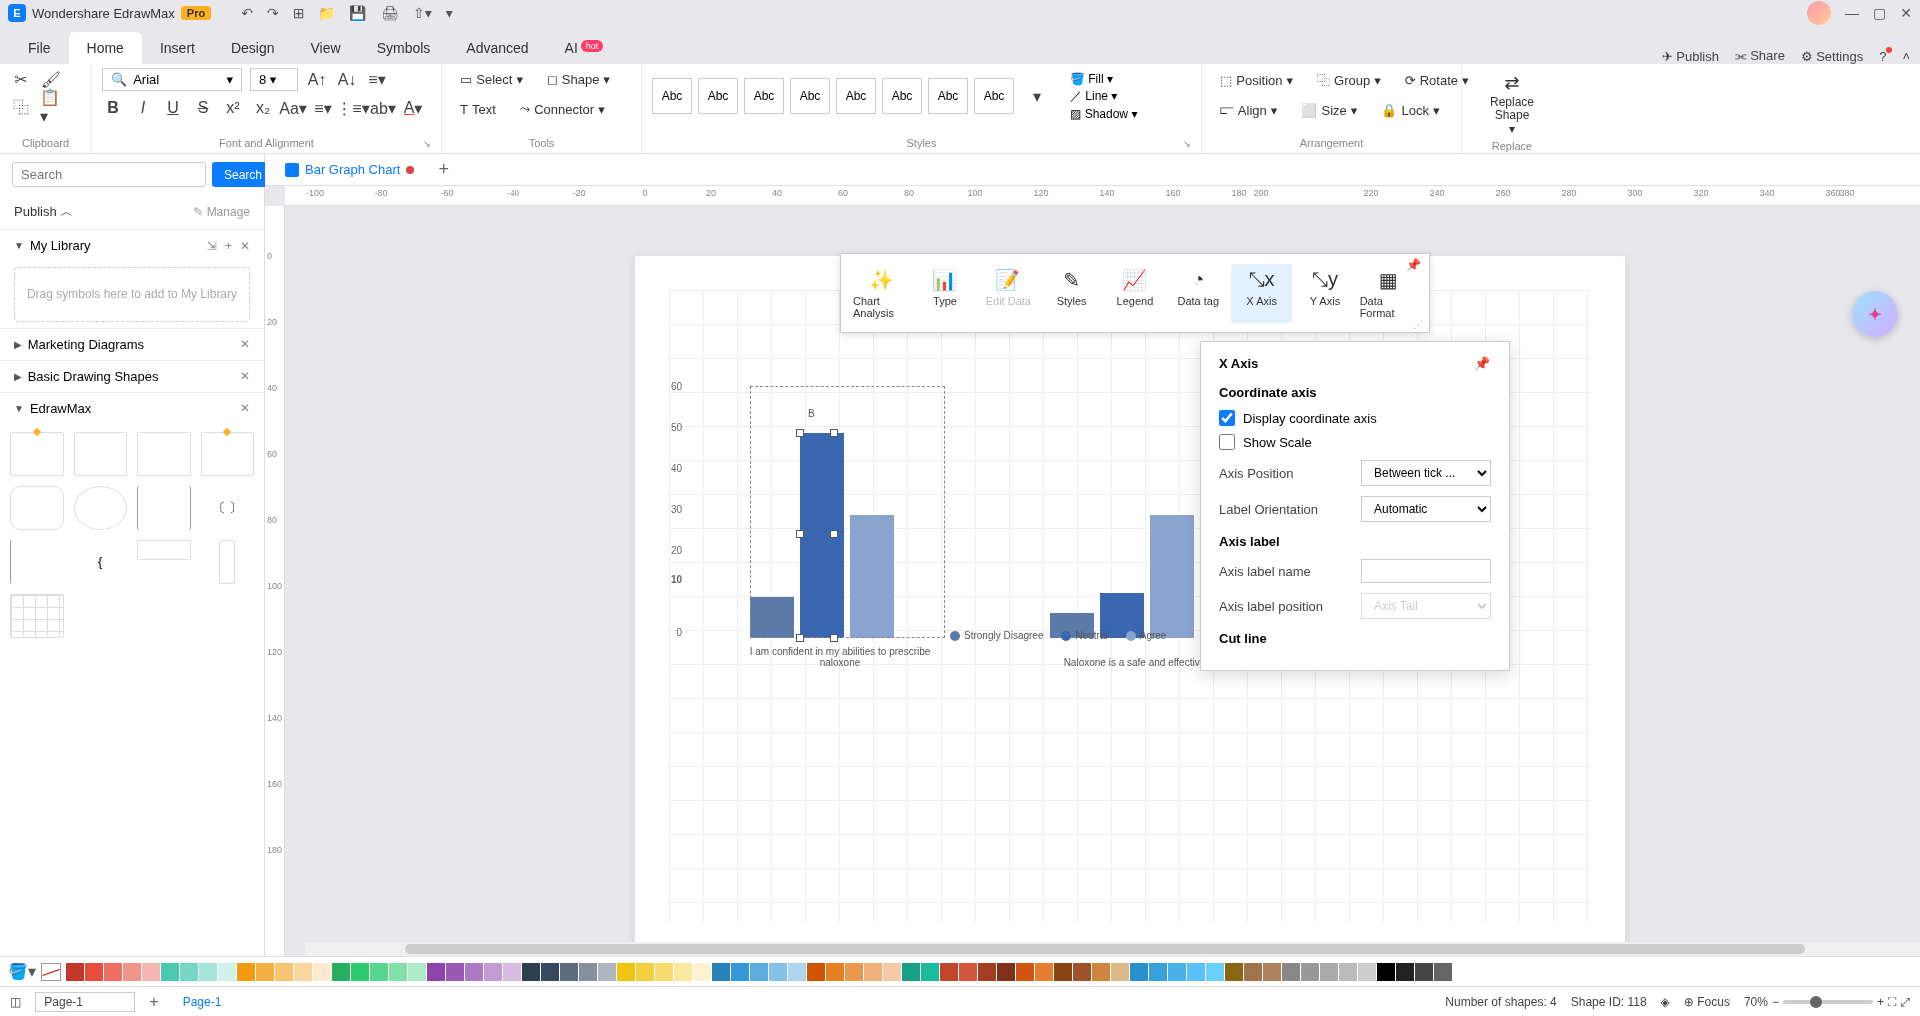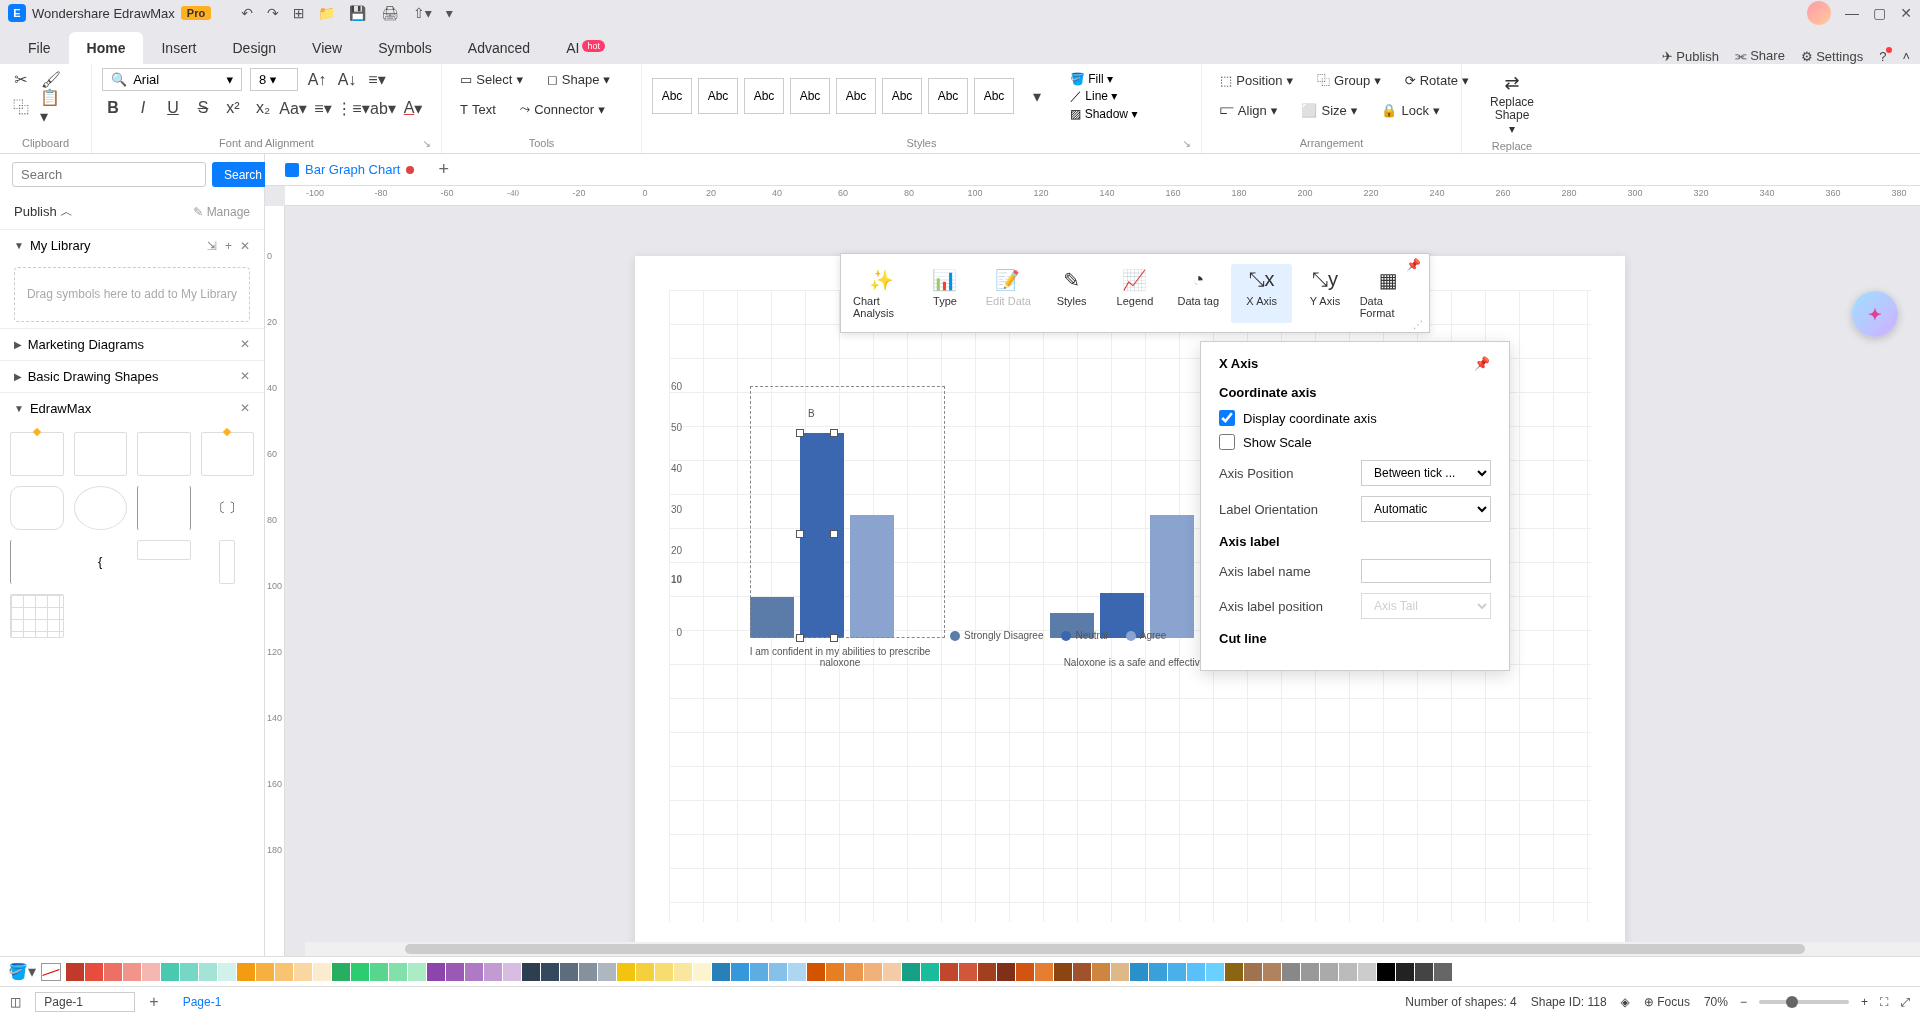--- a/index.html
+++ b/index.html
@@ -13,21 +13,21 @@
 .titlebar .qa { display: flex; gap: 14px; margin-left: 30px; color: #555; }
 .titlebar .qa span { cursor: pointer; font-size: 14px; }
 .titlebar .spacer { flex: 1; }
 .titlebar .winbtns { display: flex; gap: 14px; color: #555; }
 .titlebar .winbtns span { font-size: 14px; }
 .avatar-circ { width:24px;height:24px;border-radius:50%;background:linear-gradient(135deg,#f9a,#fc9);margin-right:14px; }
 
 
 .menubar { height: 38px; background: #e8e8ec; display: flex; align-items: flex-end; padding: 0 10px; font-size: 14px; }
 .menubar .mitem { padding: 8px 18px; color: #333; cursor: pointer; border-radius: 6px 6px 0 0; text-align: center; }
-.menubar .mitem.active { background: #fff; font-weight: 700; }
+.menubar .mitem.active { background: #fff; font-weight: 400; }
 .menubar .ai-tag { display:inline-block; background:#ff3b6b; color:#fff; font-size:9px; padding:1px 5px; border-radius:7px; margin-left:3px; vertical-align:top; }
 .menubar .rright { margin-left: auto; display:flex; gap:16px; align-items:center; color:#444;font-size:13px; }
 .menubar .rright .rel { position:relative; }
 .menubar .rright .dot { position:absolute;top:-2px;right:-6px;width:6px;height:6px;background:#ff3b3b;border-radius:50%; }
 
 
 .ribbon { background: #fff; height: 90px; display: flex; border-bottom: 1px solid #ddd; }
 .rgroup { border-right: 1px solid #eee; padding: 4px 10px 2px; display:flex; flex-direction:column; justify-content:space-between; }
 .rgroup .label { font-size: 11px; color: #888; text-align:center; padding-bottom:2px; position:relative; }
 .rgroup .label .exp { position:absolute;right:0;bottom:2px;font-size:10px;color:#999; }
@@ -122,21 +122,21 @@
 .colorbar .nofill { width:20px;height:18px;border:1px solid #999;position:relative;margin-right:4px; }
 .colorbar .nofill::after { content:'';position:absolute;left:0;right:0;top:50%;border-top:1px solid #d00;transform:rotate(-20deg); }
 .colorbar .sw { width:18px;height:18px;cursor:pointer; }
 
 
 .statusbar { height:30px;background:#fff;border-top:1px solid #ddd;display:flex;align-items:center;padding:0 10px;font-size:12px;color:#444;gap:14px; }
 .statusbar .pagesel { border:1px solid #ccc;padding:2px 30px 2px 8px;min-width:100px; }
 .statusbar .pageadd { font-size:16px;color:#666;cursor:pointer; }
 .statusbar .pagetab { color:#0a7cff;padding:2px 10px; }
 .statusbar .spacer { flex:1; }
-.statusbar .zoom { display:flex;align-items:center;gap:12px; }
+.statusbar .zoom { display:flex;align-items:center;gap:4px; }
 .statusbar .zslider { width:90px;height:4px;background:#ccc;border-radius:2px;position:relative; }
 .statusbar .zslider .knob { position:absolute;left:30%;top:-4px;width:12px;height:12px;background:#666;border-radius:50%; }
 
 .scrollh { position:absolute;left:20px;right:0;bottom:0;height:14px;background:#f0f0f0; }
 .scrollh .thumb { position:absolute;left:100px;width:1400px;height:10px;top:2px;background:#ccc;border-radius:5px; }
 </style>
 </head>
 <body>
 
 <div class="titlebar">
@@ -371,30 +371,30 @@
         <span style="left: 360px;">0</span>
         <span style="left: 426px;">20</span>
         <span style="left: 492px;">40</span>
         <span style="left: 558px;">60</span>
         <span style="left: 624px;">80</span>
         <span style="left: 690px;">100</span>
         <span style="left: 756px;">120</span>
         <span style="left: 822px;">140</span>
         <span style="left: 888px;">160</span>
         <span style="left: 954px;">180</span>
-        <span style="left: 1020px;">200</span>
+        <span style="left: 976px;">200</span>
         <span style="left: 1086px;">220</span>
         <span style="left: 1152px;">240</span>
         <span style="left: 1218px;">260</span>
         <span style="left: 1284px;">280</span>
         <span style="left: 1350px;">300</span>
         <span style="left: 1416px;">320</span>
         <span style="left: 1482px;">340</span>
         <span style="left: 1548px;">360</span>
-        <span style="left: 1614px;">380</span>
+        <span style="left: 1562px;">380</span>
       </div>
     <div class="rulerV" id="rulerV">
         <span style="top: 50px;">0</span>
         <span style="top: 116px;">20</span>
         <span style="top: 182px;">40</span>
         <span style="top: 248px;">60</span>
         <span style="top: 314px;">80</span>
         <span style="top: 380px;">100</span>
         <span style="top: 446px;">120</span>
         <span style="top: 512px;">140</span>

